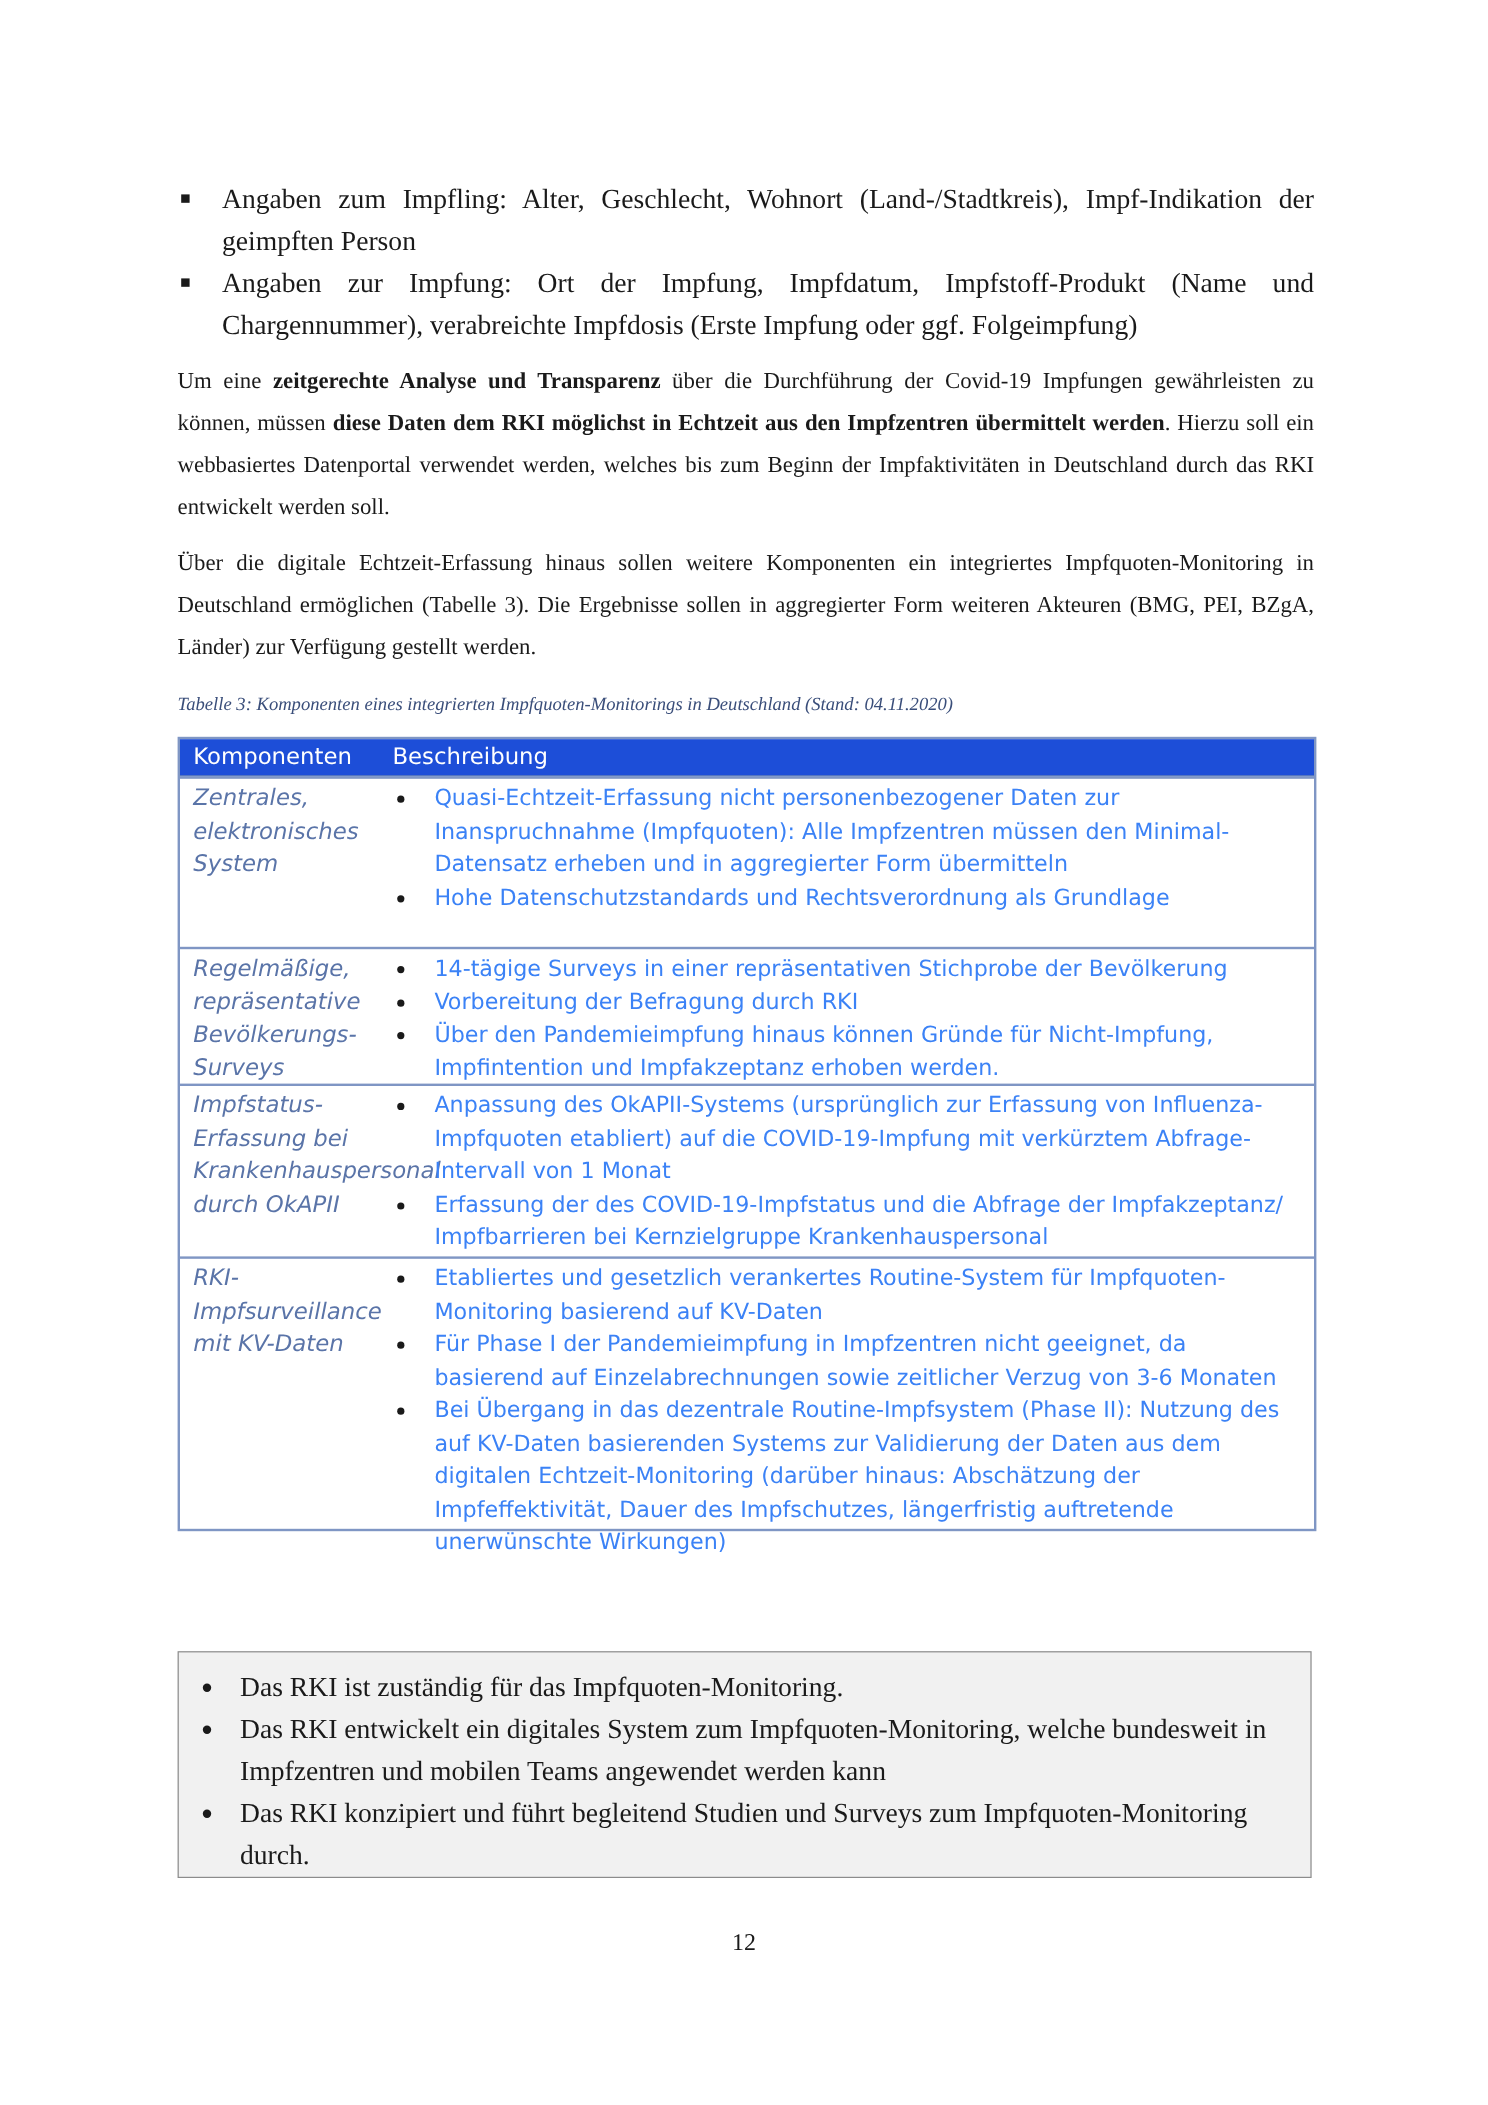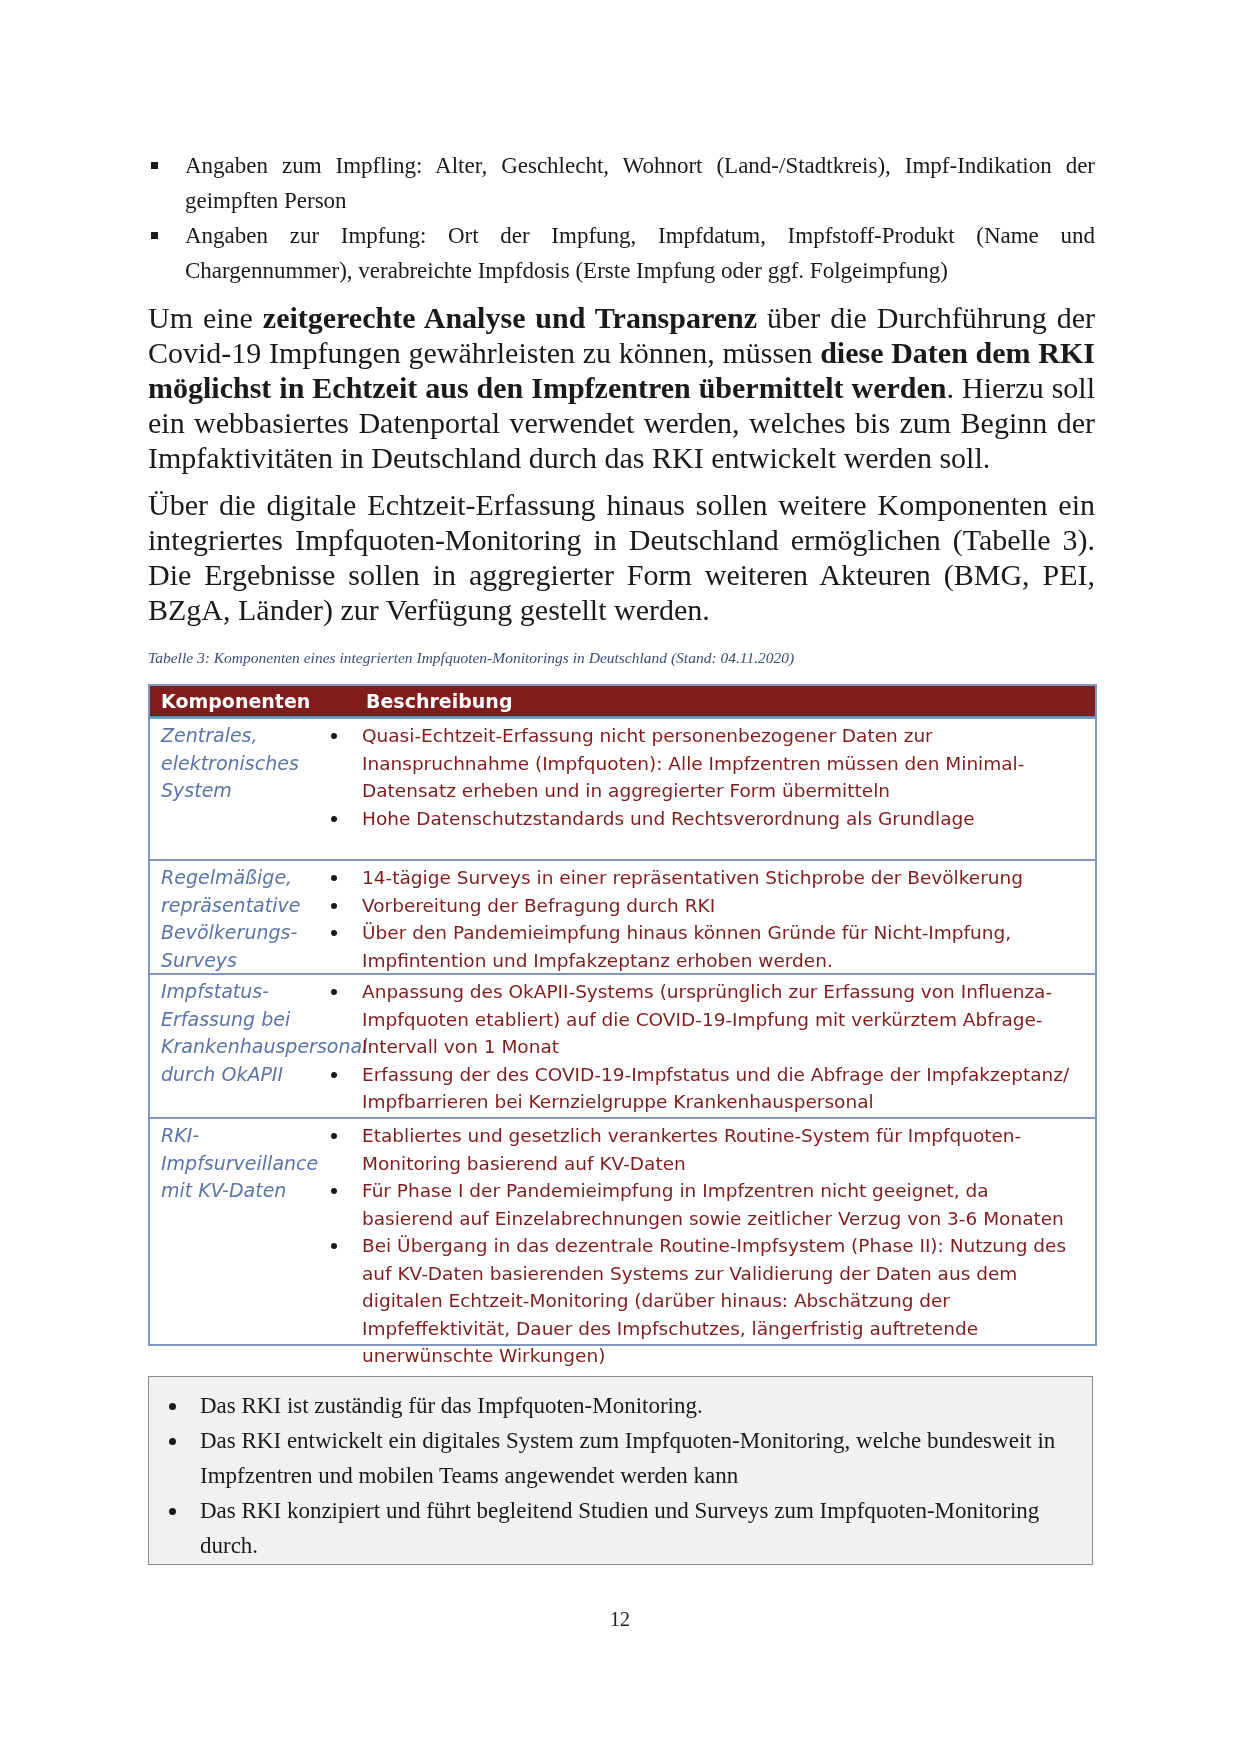--- a/index.html
+++ b/index.html
@@ -5,35 +5,35 @@
     html, body { margin: 0; padding: 0; background: #ffffff; }
     body { width: 1240px; height: 1754px; position: relative; overflow: hidden; }
     .page { position: absolute; left: 148px; top: 148px; width: 947px; color: #1a1a1a; }
     .serif { font-family: "Liberation Serif", "DejaVu Serif", serif; }
     .sans { font-family: "DejaVu Sans", "Liberation Sans", sans-serif; }
 
     .top-list { list-style: none; margin: 0; padding: 0; font-size: 23px; line-height: 35px; }
     .top-list li { position: relative; padding-left: 37px; text-align: justify; }
     .sq-bullet { position: absolute; left: 3px; top: 14px; width: 7px; height: 7px; background: #1a1a1a; }
 
-    .para { font-size: 30px; line-height: 35px; text-align: justify; margin: 12px 0 0 0; }
+    .para { font-size: 19px; line-height: 35px; text-align: justify; margin: 12px 0 0 0; }
     .para b { font-weight: bold; }
 
     .caption { font-size: 15.5px; font-style: italic; color: #3a4e7a; margin-top: 20px; line-height: 22px; }
 
     .tbl { margin-top: 15px; width: 945px; border: 2px solid #7f96c4; border-collapse: collapse; }
-    .tbl-head { display: flex; background: #7f1d1d; color: #fff; font-weight: bold; font-size: 19px; height: 30px; line-height: 30px; border-bottom: 1px solid #6480b8; gap: 39px; }
+    .tbl-head { display: flex; background: #1d4ed8; color: #fff; font-weight: normal; font-size: 19px; height: 30px; line-height: 30px; border-bottom: 1px solid #6480b8; }
     .th1 { width: 160px; padding-left: 11px; }
     .th2 { padding-left: 6px; }
     .tbl-row { display: flex; border-top: 2px solid #7f96c4; }
     .tbl-row:first-of-type { border-top: none; }
     .tcell-label { width: 156px; padding: 3px 0 4px 11px; font-style: italic; color: #5a74a8; font-size: 19px; line-height: 27.5px; }
     .tcell-desc { flex: 1; padding: 3px 20px 4px 0; }
     .tcell-desc ul { list-style: none; margin: 0; padding: 0; }
-    .tcell-desc li { position: relative; padding-left: 45px; font-size: 18.5px; line-height: 27.5px; color: #7f1d1d; }
+    .tcell-desc li { position: relative; padding-left: 45px; font-size: 18.5px; line-height: 27.5px; color: #3b82f6; }
     .dot { position: absolute; left: 14px; top: 11px; width: 6px; height: 6px; border-radius: 50%; background: #1a1a1a; }
 
     .summary-box { position: absolute; left: 148px; top: 1376px; width: 945px; height: 189px; background: #f1f1f1; border: 1.5px solid #8c8c8c; box-sizing: border-box; }
     .summary-box ul { list-style: none; margin: 0; padding: 11px 15px 0 15px; font-size: 23px; line-height: 35px; }
     .summary-box li { position: relative; padding-left: 36px; color: #1a1a1a; }
     .summary-box .dot { left: 5px; top: 15px; width: 7px; height: 7px; }
 
     .page-number { position: absolute; left: 0; width: 1240px; top: 1608px; text-align: center; font-size: 20px; color: #1a1a1a; }
   </style>
 </head>

